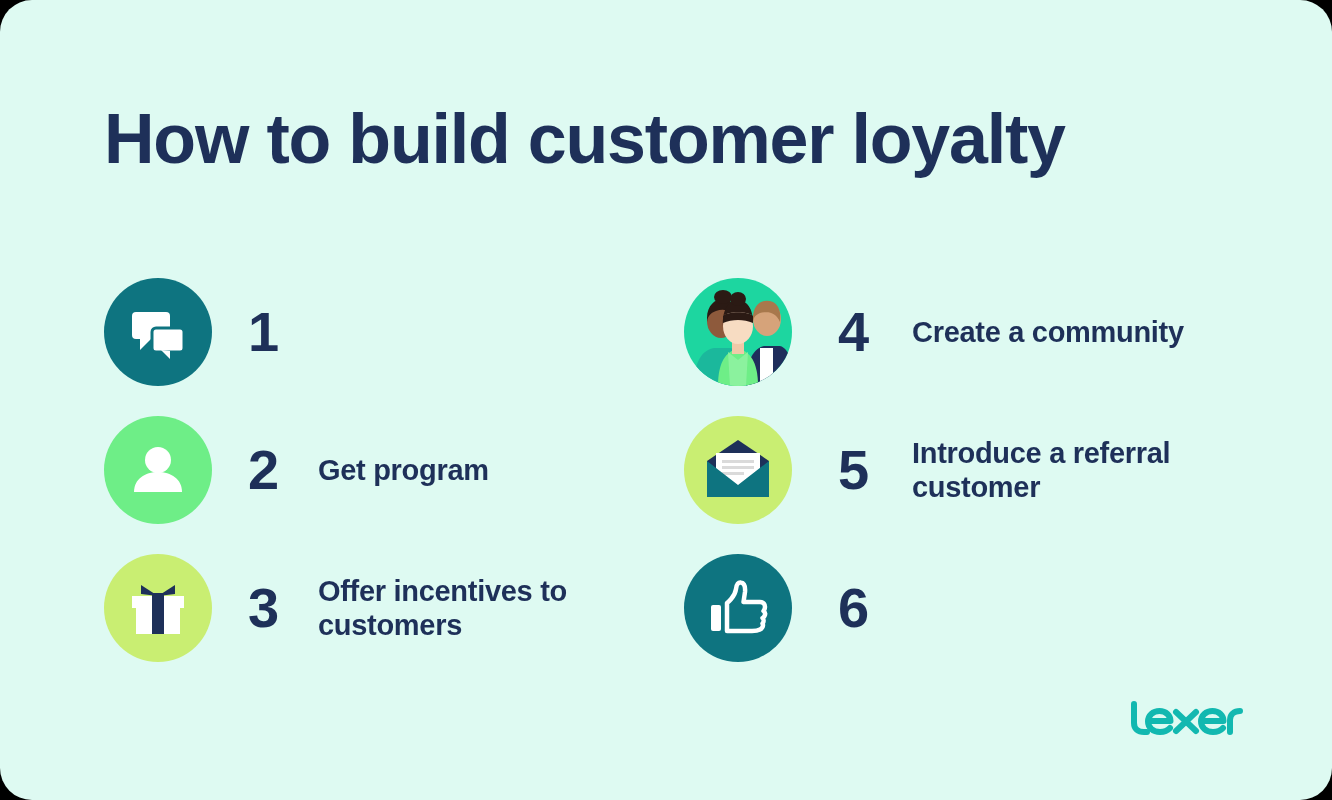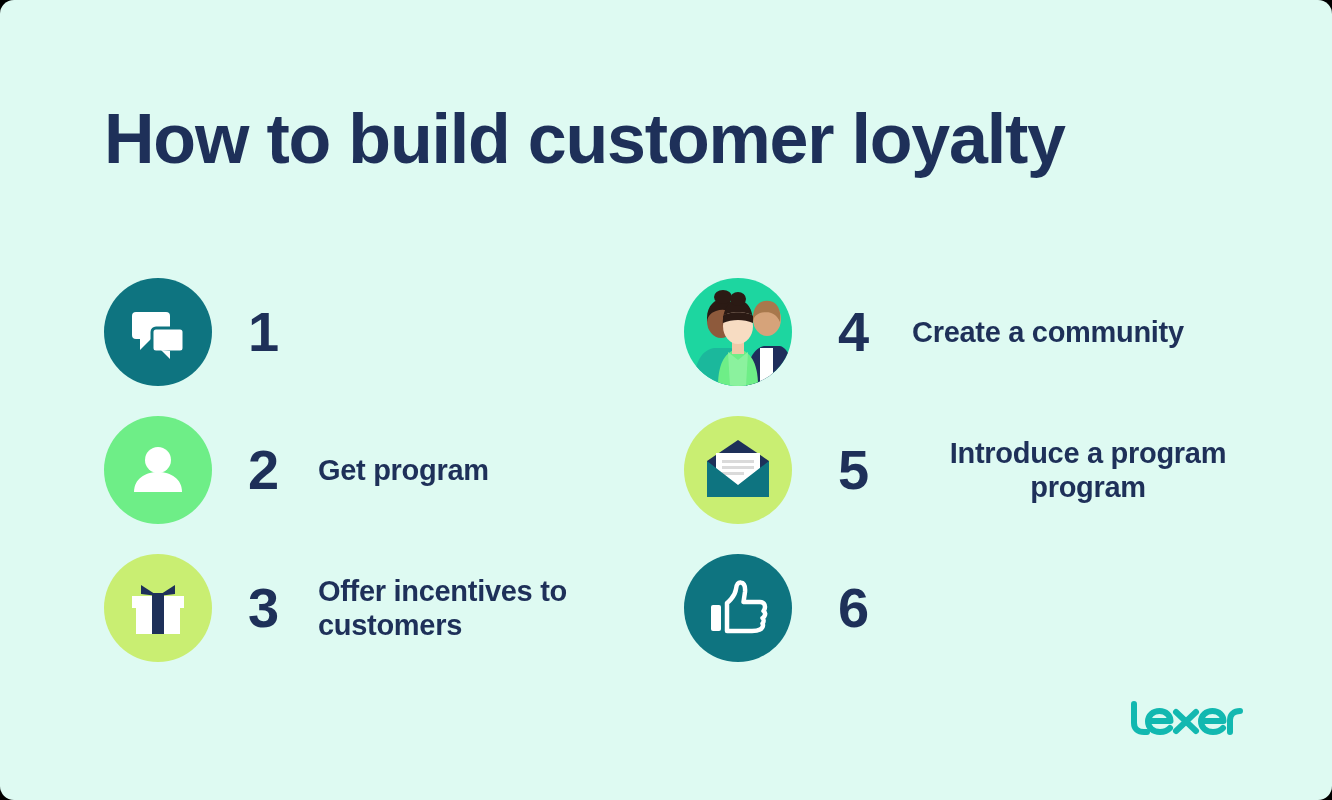--- a/index.html
+++ b/index.html
@@ -14,21 +14,21 @@
     font-family: "Liberation Sans", sans-serif;
   }
 
   .card {
     position: absolute;
     left: 0;
     top: 0;
     width: 1332px;
     height: 800px;
     background: #DEFAF2;
-    border-radius: 14px;
+    border-radius: 32px;
     box-sizing: border-box;
     overflow: hidden;
   }
 
   .page-title {
     position: absolute;
     left: 104px;
     top: 104px;
     width: 1160px;
     margin: 0;
@@ -95,21 +95,21 @@
 
   .label {
     font-size: 29px;
     font-weight: bold;
     color: #1E3059;
     line-height: 1.18;
     letter-spacing: -0.3px;
     max-width: 330px;
     font-family: "Liberation Sans", sans-serif;
   }
-  .col-right .label { max-width: 380px; text-align: center; }
+  .col-right .label { max-width: 380px; }
   .col-right .num { margin-left: 46px; margin-right: 28px; }
 
   .logo {
     position: absolute;
     right: 86px;
     bottom: 58px;
     height: 40px;
     display: flex;
     align-items: center;
   }
@@ -208,21 +208,21 @@
               <path d="M4 26 L35 5 L66 26 L66 62 L4 62 Z" fill="#1E3059"></path>
               <rect x="13" y="18" width="44" height="32" fill="#FFFFFF"></rect>
               <rect x="19" y="25" width="32" height="3" fill="#DADADA"></rect>
               <rect x="19" y="31" width="32" height="3" fill="#DADADA"></rect>
               <rect x="19" y="37" width="22" height="3" fill="#DADADA"></rect>
               <path d="M4 26 L35 50 L66 26 L66 62 L4 62 Z" fill="#0E7480"></path>
             </svg>
           </span>
         </div>
         <div class="num">5</div>
-        <div class="label">Introduce a program program</div>
+        <div class="label">Introduce a referral customer</div>
       </div>
 
       <div class="row row-c">
         <div class="badge" style="background:#0E7480;">
           <span>
             <svg width="66" height="66" viewBox="0 0 66 66">
               <rect x="6" y="30" width="10" height="26" rx="2" fill="#FFFFFF"></rect>
               <path d="M22 56 L22 28 C22 28 30 22 31 14 C31.6 9 33.5 7 36 7.5 C39 8 40.5 11 40 17 L38.5 27 L55 27 C58.5 27 60 29.5 60 32 C60 34 58.5 36 58.5 36 C60 37 60.5 39 59.5 41 C58.8 42.5 57.5 43 57.5 43 C59 44.5 59 47 57.5 48.5 C58.5 50 58 53 55 54.5 C53 55.6 50 56 47 56 Z" fill="none" stroke="#FFFFFF" stroke-width="4.5" stroke-linejoin="round" stroke-linecap="round"></path>
             </svg>
           </span>

